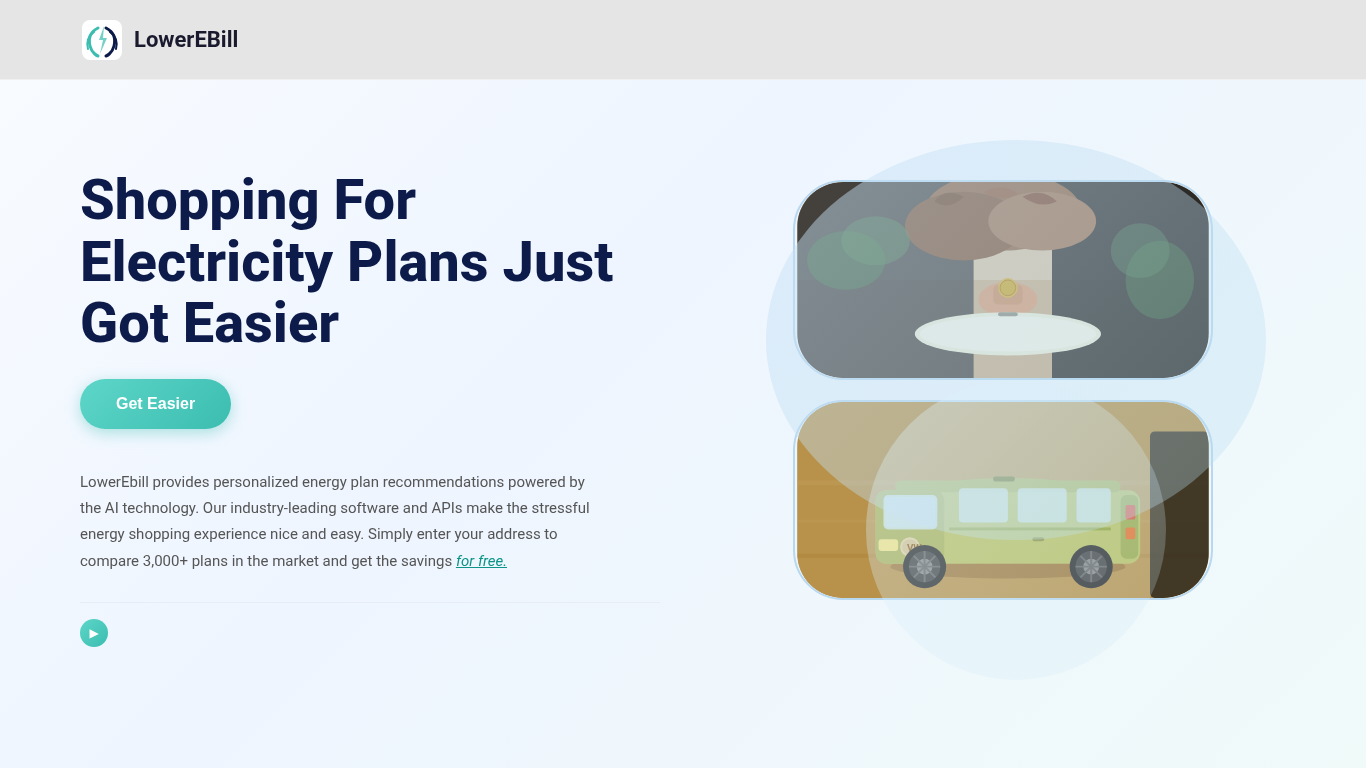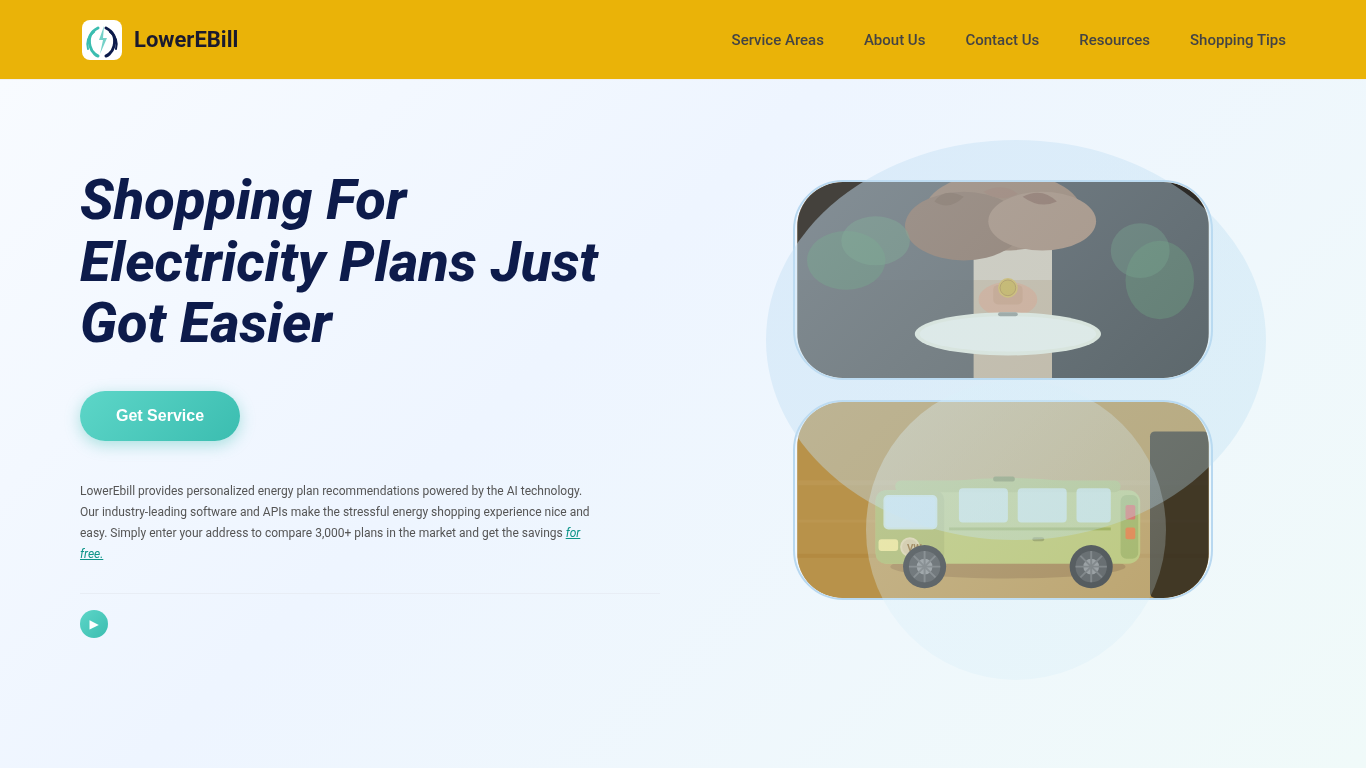--- a/index.html
+++ b/index.html
@@ -13,21 +13,21 @@
       overflow-x: hidden;
     }
 
     
     header {
       display: flex;
       align-items: center;
       justify-content: space-between;
       padding: 0 80px;
       height: 80px;
-      background: #eab308;
+      background: #e5e5e5;
       border-bottom: 1px solid #f0f0f0;
       position: sticky;
       top: 0;
       z-index: 100;
     }
 
     .logo-area {
       display: flex;
       align-items: center;
       gap: 10px;
@@ -93,22 +93,21 @@
     .hero-left {
       flex: 0 0 580px;
       padding-top: 10px;
     }
 
     .hero-title {
       font-size: 56px;
       font-weight: 800;
       color: #0d1b4b;
       line-height: 1.1;
-      margin-bottom: 36px;
-      font-style: italic;
+      margin-bottom: 24px;
     }
 
     .hero-subtitle {
       font-size: 16px;
       color: #555;
       line-height: 1.6;
       margin-bottom: 32px;
       max-width: 480px;
     }
 
@@ -136,21 +135,21 @@
       border-radius: 50px;
       padding: 16px 36px;
       font-size: 16px;
       font-weight: 600;
       cursor: pointer;
       margin-bottom: 40px;
       box-shadow: 0 4px 15px rgba(61,189,176,0.4);
     }
 
     .hero-description {
-      font-size: 12px;
+      font-size: 15px;
       color: #555;
       line-height: 1.75;
       max-width: 520px;
     }
 
     .hero-description .highlight-link {
       color: #0d9488;
       text-decoration: underline;
       font-style: italic;
       cursor: pointer;
@@ -239,40 +238,33 @@
       <path d="M14 14 C8 18, 6 23, 8 31" stroke="#3bbdb0" stroke-width="2" stroke-linecap="round" fill="none"></path>
 
       <path d="M26 10 C34 14, 36 20, 34 28 C32 36, 26 38, 26 38" stroke="#0d1b4b" stroke-width="3" stroke-linecap="round" fill="none"></path>
       <path d="M30 14 C36 18, 38 23, 36 31" stroke="#0d1b4b" stroke-width="2" stroke-linecap="round" fill="none"></path>
 
       <path d="M24 8 L19 22 L23 22 L20 36 L27 20 L23 20 Z" fill="#3bbdb0" opacity="0.7"></path>
     </svg>
     <span class="logo-text">LowerEBill</span>
   </a>
 
-  <nav>
-    <a href="#">Service Areas</a>
-    <a href="#">About Us</a>
-    <a href="#">Contact Us</a>
-    <a href="#">Resources</a>
-    <a href="#">Shopping Tips</a>
-  </nav>
 </header>
 
 <section class="hero">
 
   <div class="bg-blob bg-blob-1"></div>
   <div class="bg-blob bg-blob-2"></div>
 
   <div class="hero-left">
     <h1 class="hero-title">Shopping For Electricity Plans Just Got Easier</h1>
 
 
 
-    <button class="get-started-btn">Get Service</button>
+    <button class="get-started-btn">Get Easier</button>
 
     <p class="hero-description">
       LowerEbill provides personalized energy plan recommendations powered by
       the AI technology. Our industry-leading software and APIs make the stressful
       energy shopping experience nice and easy. Simply enter your address to
       compare 3,000+ plans in the market and get the savings
       <span class="highlight-link">for free.</span>
     </p>
 
     <div class="about-hint">

